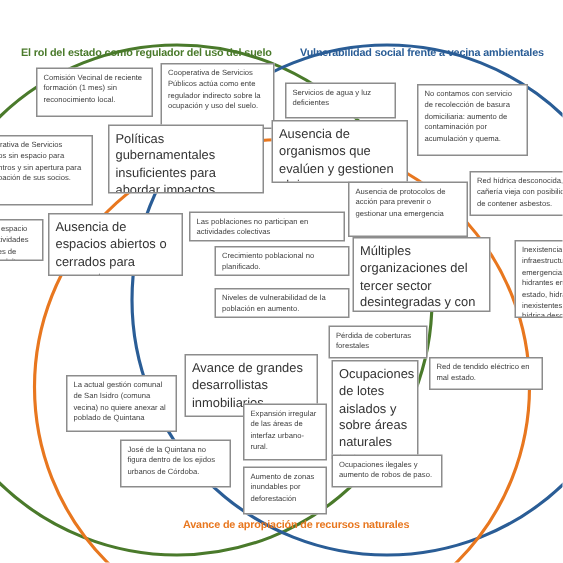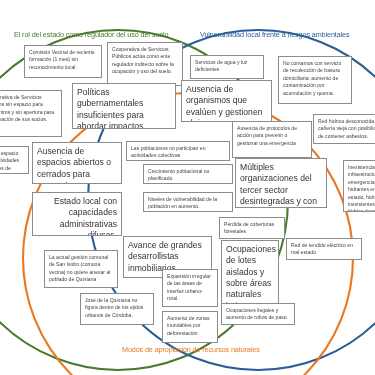--- a/index.html
+++ b/index.html
@@ -8,21 +8,21 @@
     background:#ffffff;
     font-family:"Liberation Sans", sans-serif;
     overflow:hidden;
     position:relative;
   }
   #stage{position:absolute;inset:0;width:375px;height:375px;}
   svg.arcs{position:absolute;left:0;top:0;width:375px;height:375px;pointer-events:none;}
 
   .lbl{
     position:absolute;
-    font-weight:normal;
+    font-weight:bold;
     font-size:7.2px;
     letter-spacing:-0.1px;
     white-space:nowrap;
   }
   .lbl-green{color:#4a7a2b;}
   .lbl-blue{color:#2a5d96;}
   .lbl-orange{color:#e8771f;}
 
   .box{
     position:absolute;
@@ -46,22 +46,22 @@
   <svg class="arcs" viewBox="0 0 375 375">
 
     <circle cx="118" cy="200" r="170" fill="none" stroke="#4a7a2b" stroke-width="2.1"></circle>
 
     <circle cx="258" cy="200" r="170" fill="none" stroke="#2a5d96" stroke-width="2.1"></circle>
 
     <circle cx="188" cy="258" r="165" fill="none" stroke="#e8771f" stroke-width="2.1"></circle>
   </svg>
 
   <div class="lbl lbl-green" style="left:14px;top:30px;">El rol del estado como regulador del uso del suelo</div>
-  <div class="lbl lbl-blue" style="left:200px;top:30px;">Vulnerabilidad local frente a riesgos ambientales</div>
-  <div class="lbl lbl-orange" style="left:122px;top:345px;">Modos de apropiación de recursos naturales</div>
+  <div class="lbl lbl-blue" style="left:200px;top:30px;">Vulnerabilidad social frente a vecina ambientales</div>
+  <div class="lbl lbl-orange" style="left:122px;top:345px;">Avance de apropiación de recursos naturales</div>
 
   <div class="box sm" style="left:24px;top:45px;width:78px;height:33px;">Comisión Vecinal de reciente formación (1 mes) sin reconocimiento local.</div>
 
   <div class="box sm" style="left:107px;top:42px;width:76px;height:44px;">Cooperativa de Servicios Públicos actúa como ente regulador indirecto sobre la ocupación y uso del suelo.</div>
 
   <div class="box sm" style="left:190px;top:55px;width:74px;height:24px;">Servicios de agua y luz deficientes</div>
 
   <div class="box sm" style="left:278px;top:56px;width:74px;height:48px;">No contamos con  servicio de recolección de basura domiciliaria: aumento de contaminación por acumulación y quema.</div>
 
   <div class="box sm" style="left:-20px;top:90px;width:82px;height:47px;">Cooperativa de Servicios Públicos sin espacio para encuentros y sin apertura para participación de sus socios.</div>
@@ -81,21 +81,20 @@
   <div class="box sm" style="left:232px;top:121px;width:80px;height:37px;">Ausencia de protocolos de acción para prevenir o gestionar una emergencia</div>
 
   <div class="box sm" style="left:343px;top:160px;width:60px;height:52px;">Inexistencia de infraestructura de emergencia: hidrantes en mal estado, hidrantes inexistentes, red hídrica desconocida.</div>
 
   <div class="box sm" style="left:143px;top:164px;width:90px;height:20px;">Crecimiento poblacional no planificado.</div>
 
   <div class="box lg" style="left:235px;top:158px;width:92px;height:50px;">Múltiples organizaciones del tercer sector desintegradas y con objetivos contrapuestos.</div>
 
   <div class="box sm" style="left:143px;top:192px;width:90px;height:20px;">Niveles de vulnerabilidad de la población en aumento.</div>
 
-  <div class="box lg lg-r" style="left:32px;top:192px;width:90px;height:44px;">Estado local con capacidades administrativas difusas.</div>
 
   <div class="box lg" style="left:123px;top:236px;width:89px;height:42px;">Avance de grandes desarrollistas inmobiliarios.</div>
 
   <div class="box sm" style="left:219px;top:217px;width:66px;height:22px;">Pérdida de coberturas forestales</div>
 
   <div class="box sm" style="left:286px;top:238px;width:76px;height:22px;">Red de tendido eléctrico en mal estado.</div>
 
   <div class="box lg" style="left:221px;top:240px;width:58px;height:66px;">Ocupaciones de lotes aislados y sobre áreas naturales bajo legislación de conservación.</div>
 
   <div class="box sm" style="left:44px;top:250px;width:74px;height:38px;">La actual gestión comunal de San Isidro (comuna vecina) no quiere anexar al poblado de Quintana</div>

